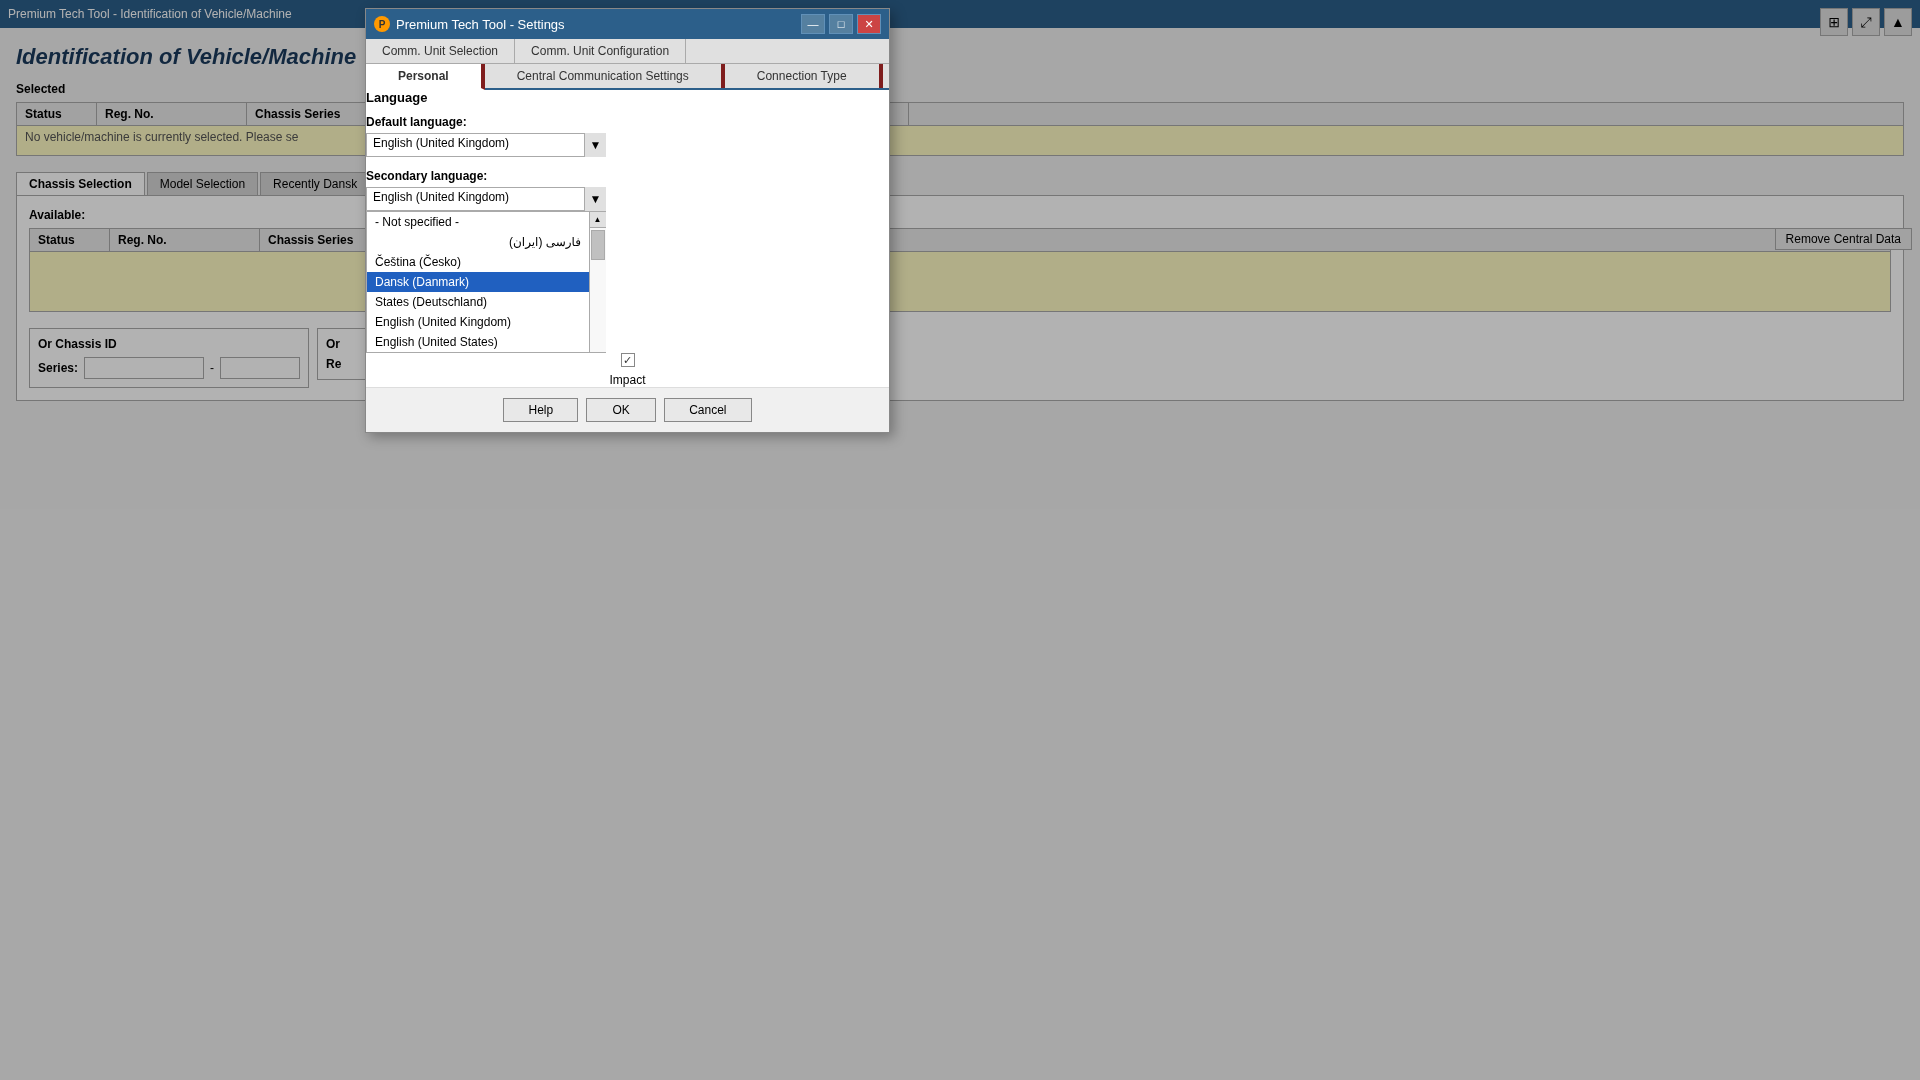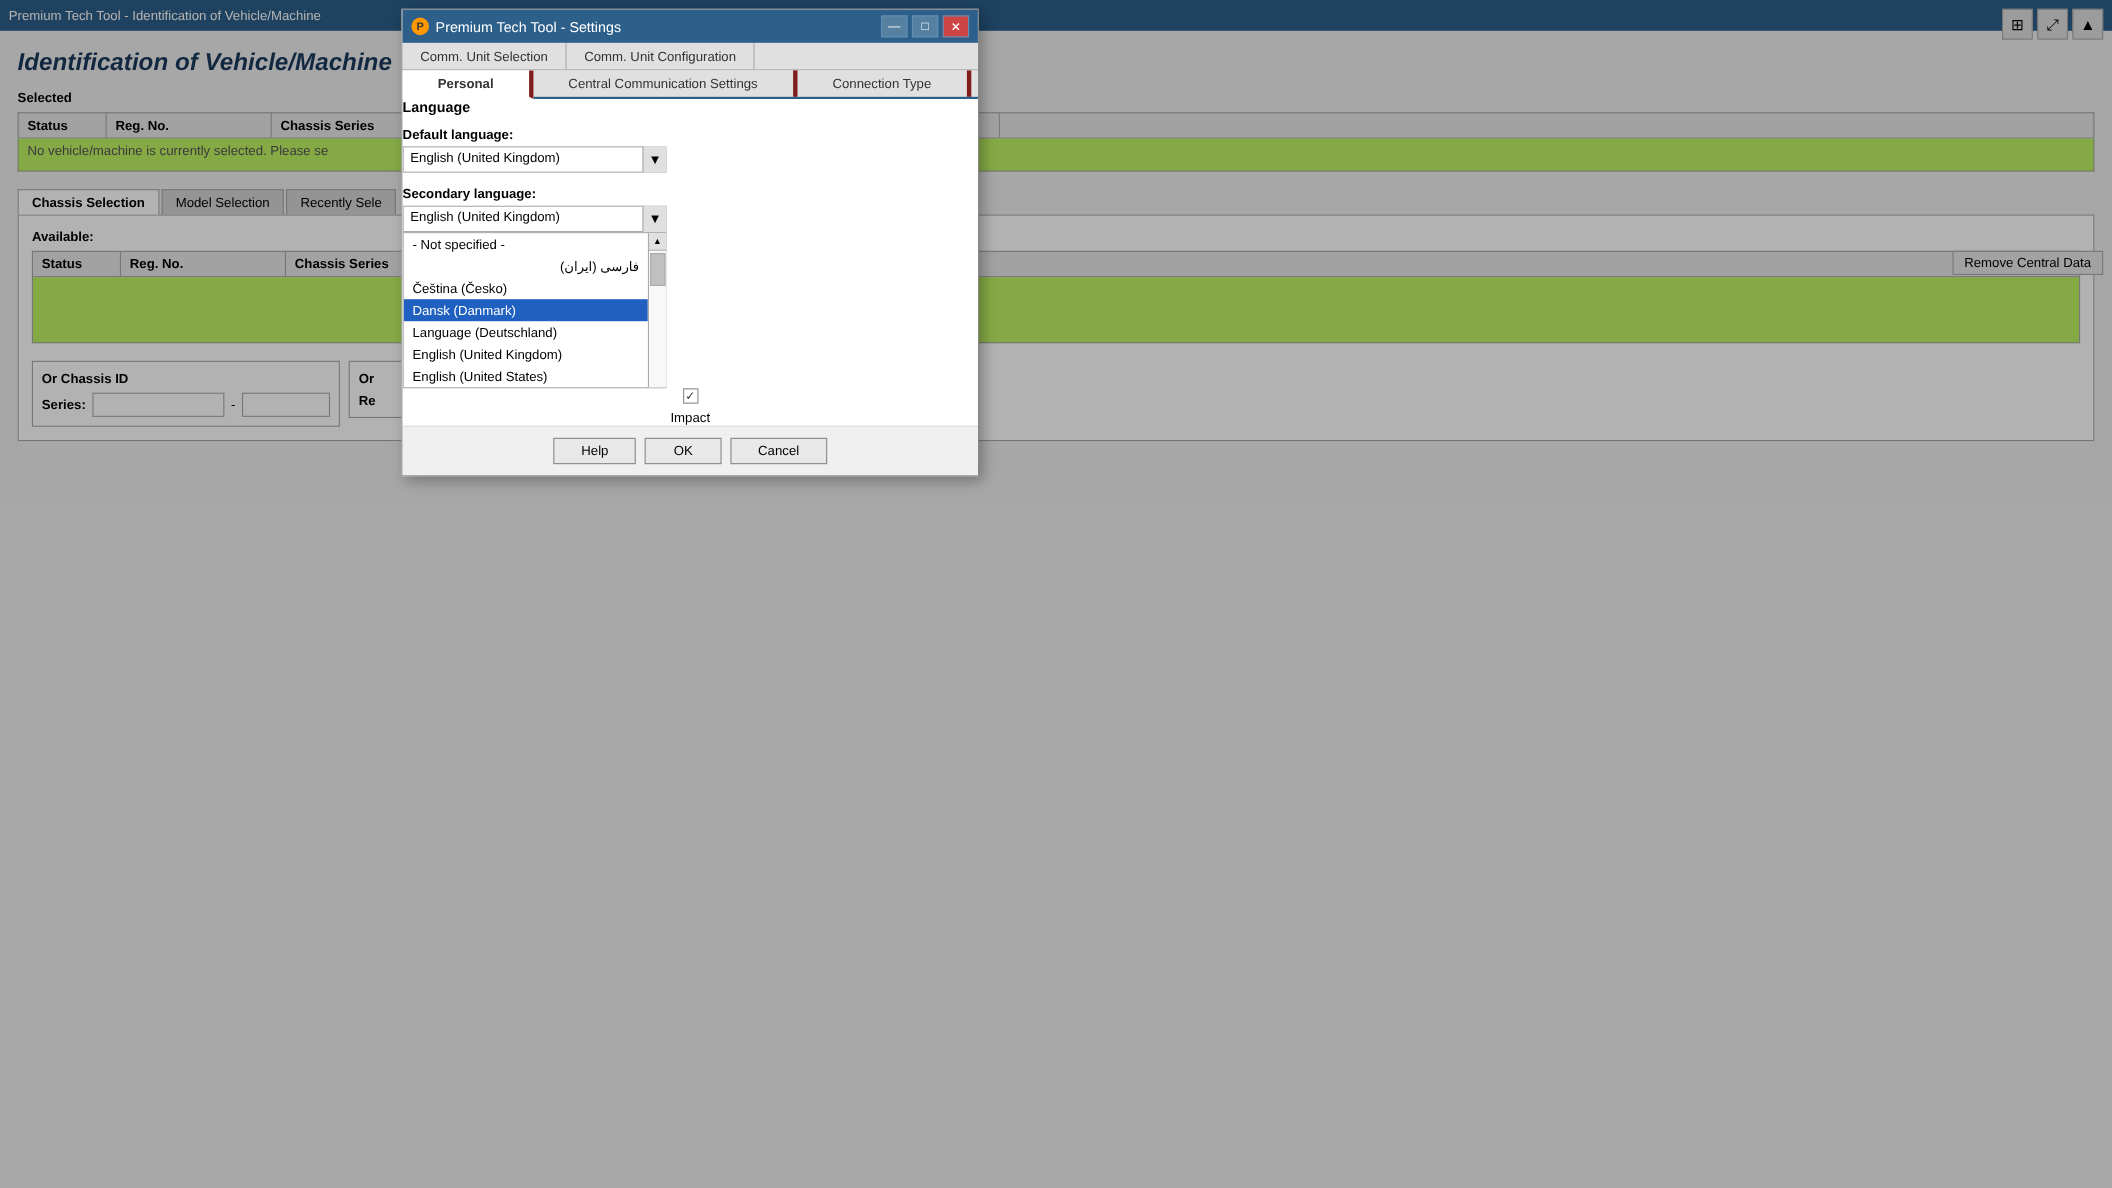--- a/index.html
+++ b/index.html
@@ -60,21 +60,21 @@
       min-width: 80px;
     }
 
     .table-header-cell.wide { min-width: 150px; }
     .table-header-cell.xwide { min-width: 200px; }
 
     .table-body {
       border: 1px solid #aaa;
       border-top: none;
       min-height: 30px;
-      background: #bef264;
+      background: #fef9c3;
       padding: 4px 8px;
       color: #555;
     }
 
     .tabs-row {
       display: flex;
       gap: 0;
       margin-bottom: 0;
       margin-top: 16px;
     }
@@ -475,21 +475,21 @@
     </div>
     <div class="table-body">
       <span>No vehicle/machine is currently selected. Please se</span>
     </div>
 
     <button class="remove-btn">Remove Central Data</button>
 
     <div class="tabs-row">
       <div class="tab-item active">Chassis Selection</div>
       <div class="tab-item">Model Selection</div>
-      <div class="tab-item">Recently Sele</div>
+      <div class="tab-item">Recently Dansk</div>
     </div>
 
     <div class="panel-section">
       <div class="available-label">Available:</div>
 
       <div class="table-header">
         <div class="table-header-cell">Status</div>
         <div class="table-header-cell wide">Reg. No.</div>
         <div class="table-header-cell wide">Chassis Series</div>
         <div class="table-header-cell">Chassis Nu</div>
@@ -559,21 +559,21 @@
     <div class="select-wrapper" style="position: relative;">
       <div class="select-box">English (United Kingdom)</div>
       <div class="select-arrow">▼</div>
 
       <div class="dropdown-list-wrapper">
         <div class="dropdown-list">
           <div class="dropdown-item">- Not specified -</div>
           <div class="dropdown-item" style="direction: rtl; text-align: right;">فارسی (ایران)</div>
           <div class="dropdown-item">Čeština (Česko)</div>
           <div class="dropdown-item selected">Dansk (Danmark)</div>
-          <div class="dropdown-item">Language (Deutschland)</div>
+          <div class="dropdown-item">States (Deutschland)</div>
           <div class="dropdown-item">English (United Kingdom)</div>
           <div class="dropdown-item">English (United States)</div>
         </div>
         <div class="dropdown-scrollbar">
           <div class="scroll-up-btn">▲</div>
           <div class="scroll-track">
             <div class="scroll-thumb"></div>
           </div>
         </div>
       </div>

